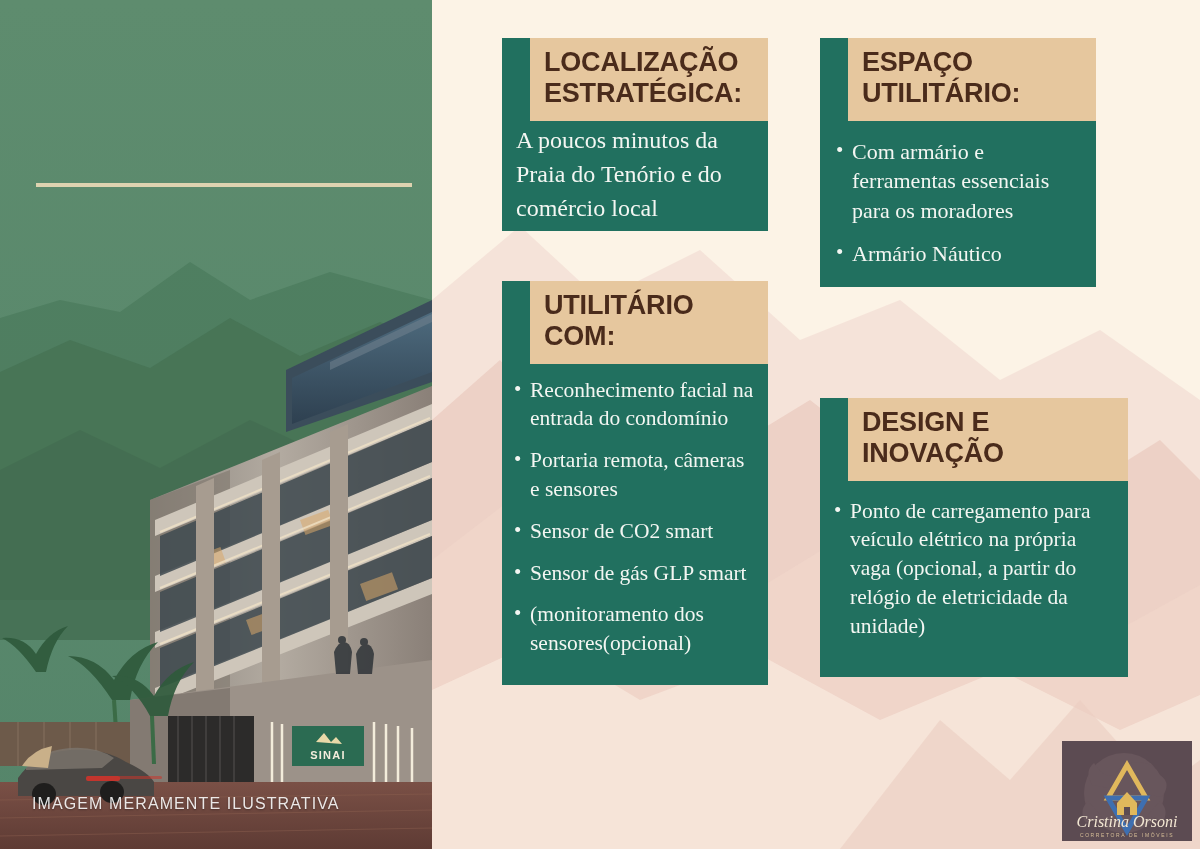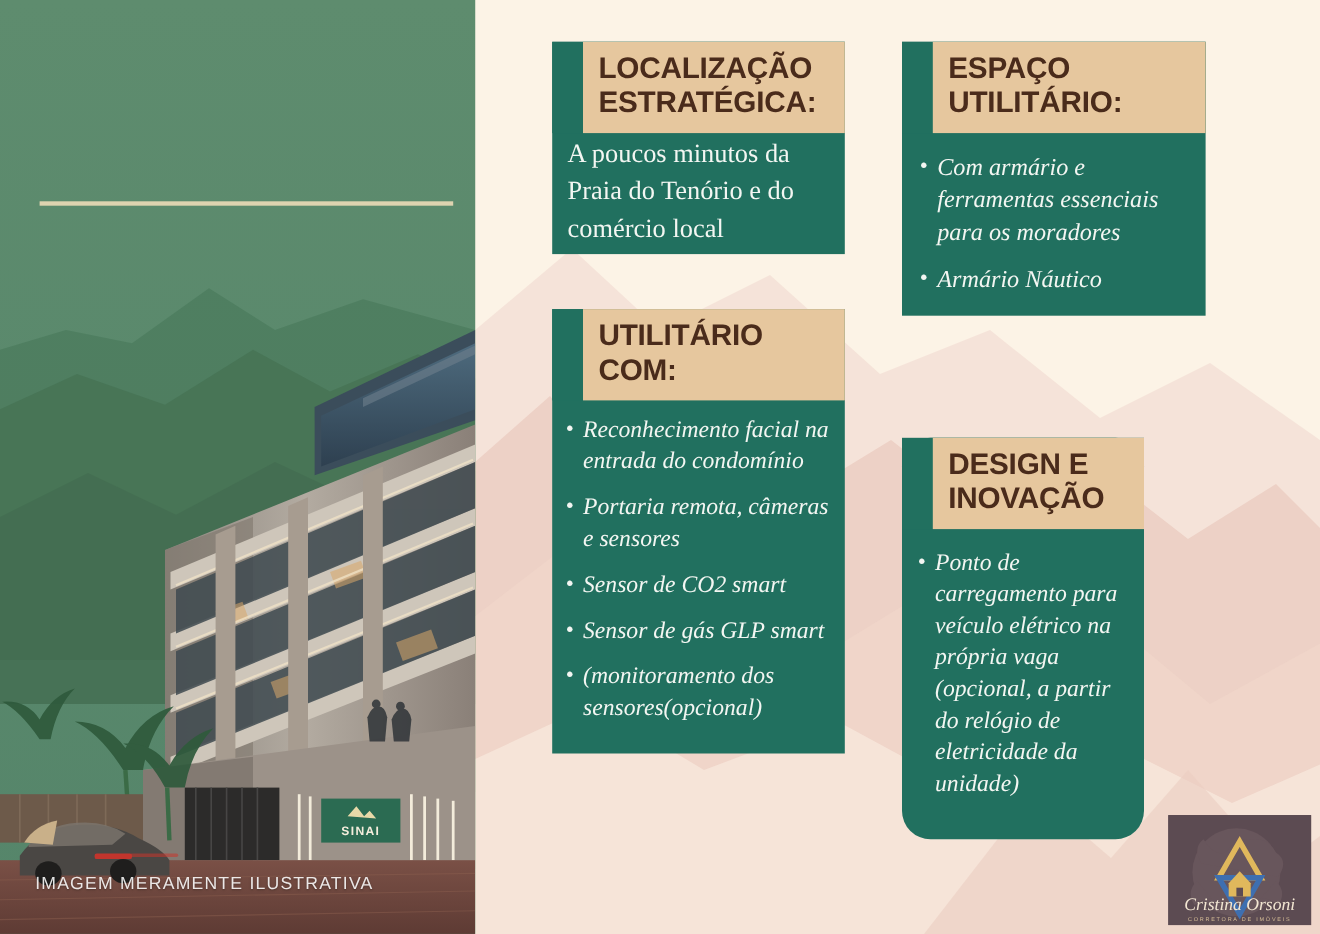--- a/index.html
+++ b/index.html
@@ -110,21 +110,20 @@
   .card-title {
     color: #4A2B1B;
     font-family: "Liberation Sans", sans-serif;
     font-weight: 700;
     font-size: 27px;
     line-height: 1.16;
     letter-spacing: -0.2px;
   }
   .card-body {
     padding: 14px 16px 16px 16px;
-    font-style: italic;
   }
 
   .lead-text {
     color: #F3F6F2;
     font-family: "Liberation Serif", serif;
     font-size: 24px;
     line-height: 1.42;
     padding: 2px 2px 6px 14px;
   }
 
@@ -152,21 +151,21 @@
     line-height: 1.34;
     color: #F3F6F2;
   }
   li.no-bullet { padding-left: 16px; }
   li.no-bullet::before { content: ""; }
 
   
   #card-localizacao { left: 502px; top: 38px;  width: 266px; }
   #card-espaco      { left: 820px; top: 38px;  width: 276px; }
   #card-seguranca   { left: 502px; top: 281px; width: 266px; }
-  #card-design      { left: 820px; top: 398px; width: 220px; border-radius: 26px; }
+  #card-design      { left: 820px; top: 398px; width: 308px; }
 
   #card-seguranca .card-body { padding: 12px 14px 14px 12px; }
   #card-seguranca ul.bullets > li { font-size: 21.5px; margin-bottom: 13px; }
   #card-espaco .card-body { padding: 16px 14px 18px 16px; }
   #card-design .card-body { padding: 16px 14px 20px 14px; }
   #card-design ul.bullets > li { font-size: 21.5px; margin-bottom: 16px; }
 
   
   .logo {
     position: absolute;

